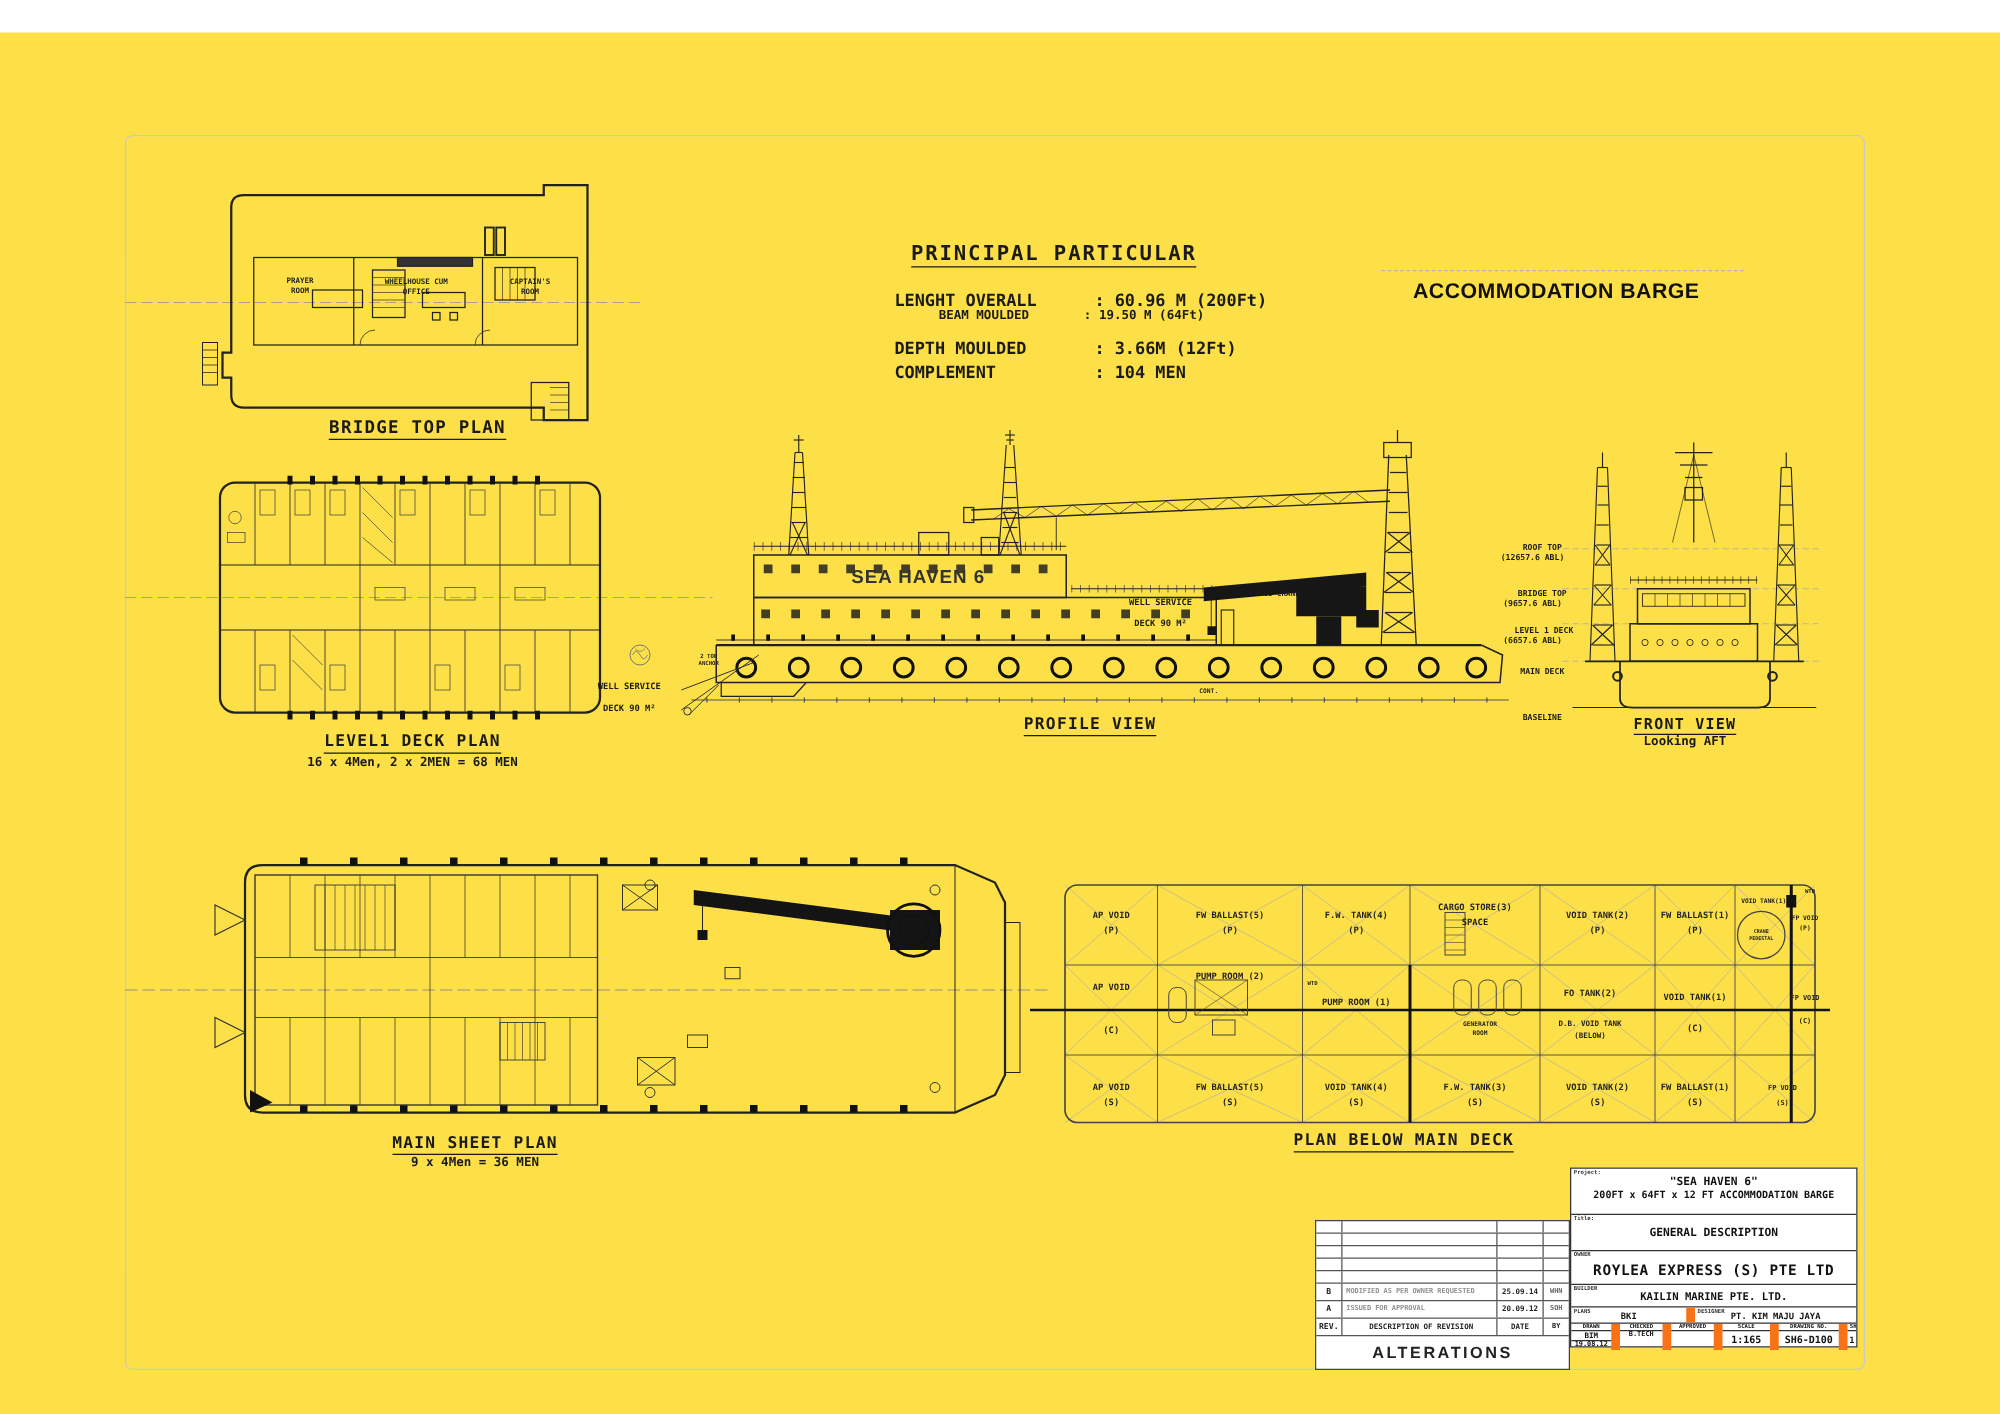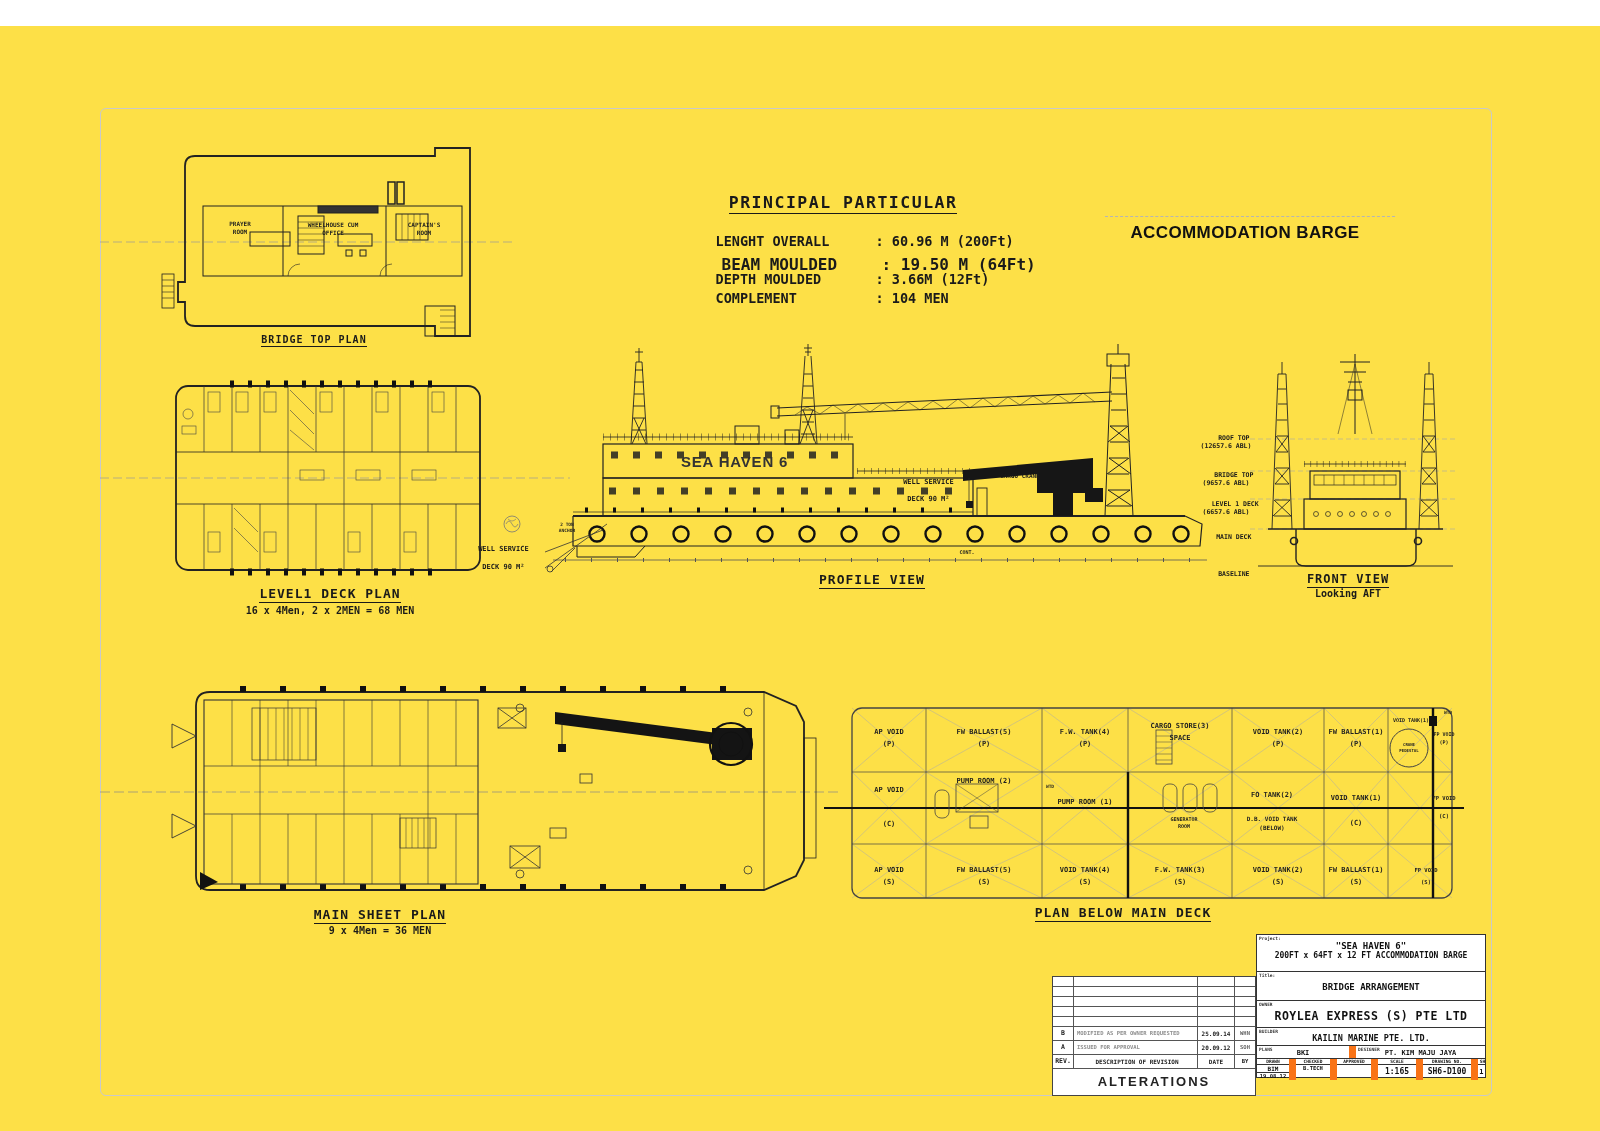--- a/index.html
+++ b/index.html
@@ -38,21 +38,21 @@
 
 <div id="canvas">
   <div class="sheet"></div>
 
   <div class="t" style="left:683px;top:148px;font-size:16.5px;letter-spacing:1.5px;">
     <span class="u">PRINCIPAL PARTICULAR</span>
   </div>
   <div class="t" style="left:683px;top:191px;font-size:13.5px;">
     <span style="display:inline-block;width:160px;">LENGHT OVERALL</span><span>: 60.96 M (200Ft)</span>
   </div>
-  <div class="t" style="left:683px;top:210px;font-size:16px;">
+  <div class="t" style="left:683px;top:210px;font-size:10px;text-align:center;">
     <span style="display:inline-block;width:160px;">BEAM MOULDED</span><span>: 19.50 M (64Ft)</span>
   </div>
   <div class="t" style="left:683px;top:229px;font-size:13.5px;">
     <span style="display:inline-block;width:160px;">DEPTH MOULDED</span><span>: 3.66M (12Ft)</span>
   </div>
   <div class="t" style="left:683px;top:248px;font-size:13.5px;">
     <span style="display:inline-block;width:160px;">COMPLEMENT</span><span>: 104 MEN</span>
   </div>
 
   <div class="dash-line" style="left:1105px;top:190px;width:290px;"></div>
@@ -100,21 +100,21 @@
     </g>
     <g>
       <text x="140" y="92" font-size="6">PRAYER</text>
       <text x="140" y="100" font-size="6">ROOM</text>
       <text x="233" y="93" font-size="6">WHEELHOUSE CUM</text>
       <text x="233" y="101" font-size="6">OFFICE</text>
       <text x="324" y="93" font-size="6">CAPTAIN'S</text>
       <text x="324" y="101" font-size="6">ROOM</text>
     </g>
   </svg>
-  <div class="t ctr" style="left:224px;top:308px;width:180px;font-size:10px;letter-spacing:1px;"><span class="u">BRIDGE TOP PLAN</span></div>
+  <div class="t ctr" style="left:244px;top:308px;width:180px;font-size:14px;letter-spacing:1px;"><span class="u">BRIDGE TOP PLAN</span></div>
 
   <svg style="left:100px;top:348px;" width="470" height="215" viewBox="0 0 470 215">
     <line x1="0" y1="104" x2="470" y2="104" stroke="#999" stroke-width="0.7" stroke-dasharray="9 4"></line>
     <g stroke="#222" fill="none">
       <rect x="76" y="12" width="304" height="184" rx="12" stroke-width="1.8"></rect>
       <line x1="76" y1="78" x2="380" y2="78" stroke-width="0.8"></line>
       <line x1="76" y1="130" x2="380" y2="130" stroke-width="0.8"></line>
     </g>
     <g stroke="#333" stroke-width="0.7">
       <line x1="104" y1="12" x2="104" y2="78"></line>
@@ -628,21 +628,21 @@
   <div class="t ctr" style="left:1013px;top:879px;width:220px;font-size:13px;letter-spacing:1px;"><span class="u">PLAN BELOW MAIN DECK</span></div>
 
   <div class="tb">
     <div class="row" style="height:36px;">
       <span class="tag">Project:</span>
       <div class="big" style="padding-top:6px;font-size:9px;">"SEA HAVEN 6"</div>
       <div class="big" style="font-size:8px;">200FT x 64FT x 12 FT ACCOMMODATION BARGE</div>
     </div>
     <div class="row" style="height:28px;">
       <span class="tag">Title:</span>
-      <div class="big" style="padding-top:10px;font-size:9px;">BRIDGE ARRANGEMENT</div>
+      <div class="big" style="padding-top:10px;font-size:9px;">GENERAL DESCRIPTION</div>
     </div>
     <div class="row" style="height:26px;">
       <span class="tag">OWNER</span>
       <div class="big" style="padding-top:8px;font-size:11.5px;letter-spacing:.5px;">ROYLEA EXPRESS (S) PTE LTD</div>
     </div>
     <div class="row" style="height:17px;">
       <span class="tag">BUILDER</span>
       <div class="big" style="padding-top:5px;font-size:8.5px;">KAILIN MARINE PTE. LTD.</div>
     </div>
     <div class="row" style="height:12px;">

